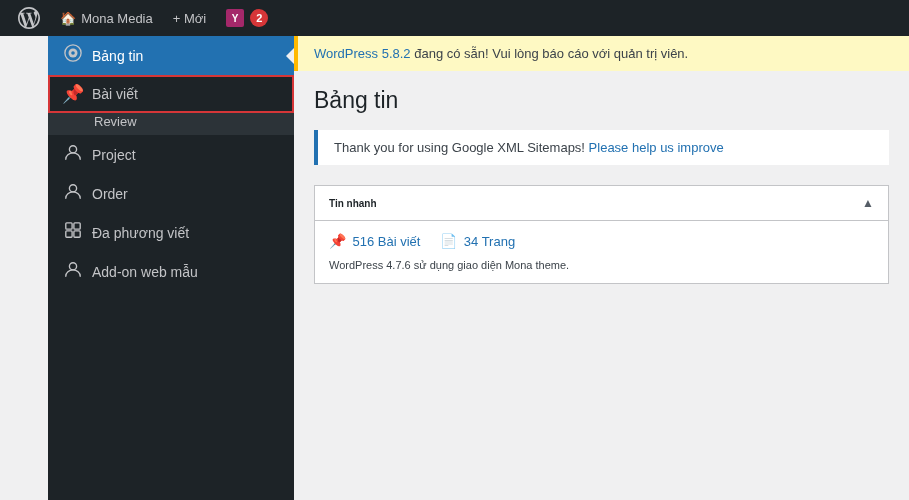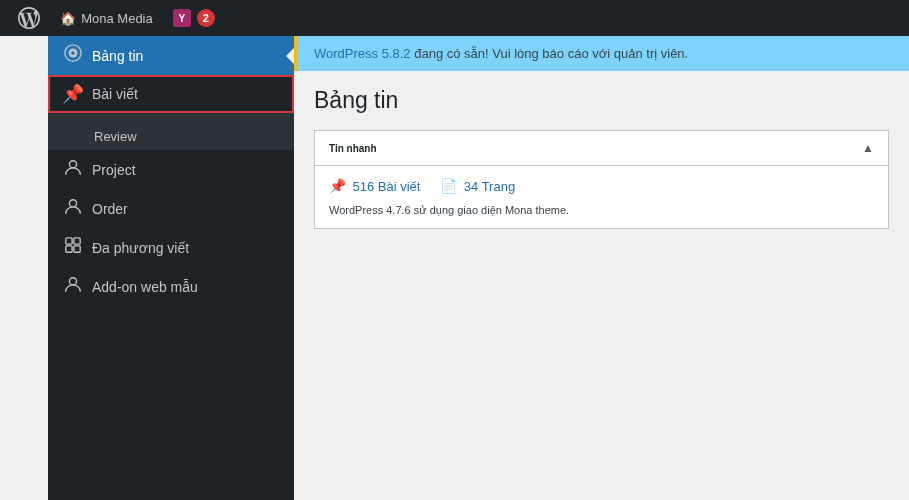--- a/index.html
+++ b/index.html
@@ -94,21 +94,21 @@
       text-align: center;
       flex-shrink: 0;
     }
     .sidebar-item .item-label {
       font-size: 14px;
     }
     .sidebar-submenu {
       background: #2c3338;
     }
     .sidebar-submenu-item {
-      padding: 16px 10px 6px 46px;
+      padding: 1px 10px 6px 46px;
       color: #c3c4c7;
       cursor: pointer;
       font-size: 13px;
     }
 
     
     .sidebar-item.active::after {
       content: '';
       position: absolute;
       right: 0;
@@ -122,21 +122,21 @@
     
     #content {
       flex: 1;
       background: #f0f0f1;
       overflow-y: auto;
       padding: 0;
     }
 
     
     .notice-bar {
-      background: #7dd3fc;
+      background: #fef9c3;
       border-left: 4px solid #ffb900;
       padding: 10px 16px;
       margin: 0;
       font-size: 13px;
       color: #3c434a;
     }
     .notice-bar a {
       color: #2271b1;
       text-decoration: none;
     }
@@ -224,20 +224,23 @@
     <svg class="admin-bar-icon-wp" viewBox="0 0 20 20" xmlns="http://www.w3.org/2000/svg">
       <path fill="#c3c4c7" d="M10 0C4.477 0 0 4.477 0 10s4.477 10 10 10 10-4.477 10-10S15.523 0 10 0zM1.5 10c0-1.232.265-2.403.737-3.462L6.06 17.62A8.503 8.503 0 011.5 10zm8.5 8.5a8.47 8.47 0 01-2.41-.349l2.56-7.441 2.623 7.188a.754.754 0 00.057.109A8.471 8.471 0 0110 18.5zm1.172-12.485c.511-.027.972-.082.972-.082.458-.054.404-.727-.054-.7 0 0-1.376.108-2.265.108-.836 0-2.238-.108-2.238-.108-.458-.027-.511.673-.054.7 0 0 .435.055.892.082l1.326 3.63-1.862 5.583-3.097-9.213c.511-.027.972-.082.972-.082.458-.054.404-.727-.054-.7 0 0-1.376.108-2.265.108-.159 0-.347-.004-.545-.011A8.5 8.5 0 0110 1.5c2.234 0 4.273.862 5.8 2.265a.754.754 0 00-.066-.003c-.836 0-1.428.728-1.428 1.51 0 .7.404 1.292.836 1.994.323.566.7 1.292.7 2.346 0 .728-.28 1.573-.647 2.75l-.847 2.83-3.171-9.177zm2.992 11.174l2.605-7.525c.487-1.217.649-2.19.649-3.057 0-.314-.021-.605-.058-.878A8.496 8.496 0 0118.5 10a8.495 8.495 0 01-4.336 7.189z"></path>
     </svg>
   </div>
 
   <div class="admin-bar-item">
     <span>🏠</span>
     <span>Mona Media</span>
   </div>
 
+  <div class="admin-bar-item">
+    <span>+ Mới</span>
+  </div>
 
   <div class="admin-bar-item" style="gap:6px;">
     <span class="yoast-icon">Y</span>
     <span class="new-badge">2</span>
   </div>
 </div>
 
 <div id="main-layout">
 
   <div id="sidebar">
@@ -309,20 +312,23 @@
 
   <div id="content">
 
     <div class="notice-bar">
       <a href="#">WordPress 5.8.2</a><span> đang có sẵn! Vui lòng báo cáo với quản trị viên.</span>
     </div>
 
     <div class="page-content">
       <h1 class="page-title">Bảng tin</h1>
 
+      <div class="info-box">
+        <span>Thank you for using Google XML Sitemaps! </span><a href="#">Please help us improve</a>
+      </div>
 
       <div class="tin-nhanh-section">
         <div class="tin-nhanh-header">
           <span class="tin-nhanh-title">Tin nhanh</span>
           <span class="tin-nhanh-toggle">▲</span>
         </div>
         <div class="tin-nhanh-content">
           <div class="tin-nhanh-stats">
             <a href="#" class="stat-item">
               <span class="stat-icon">📌</span>

